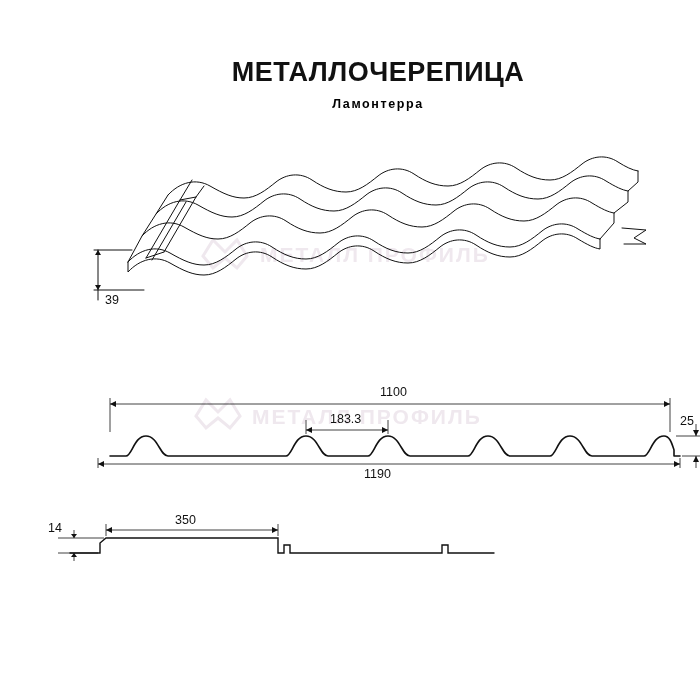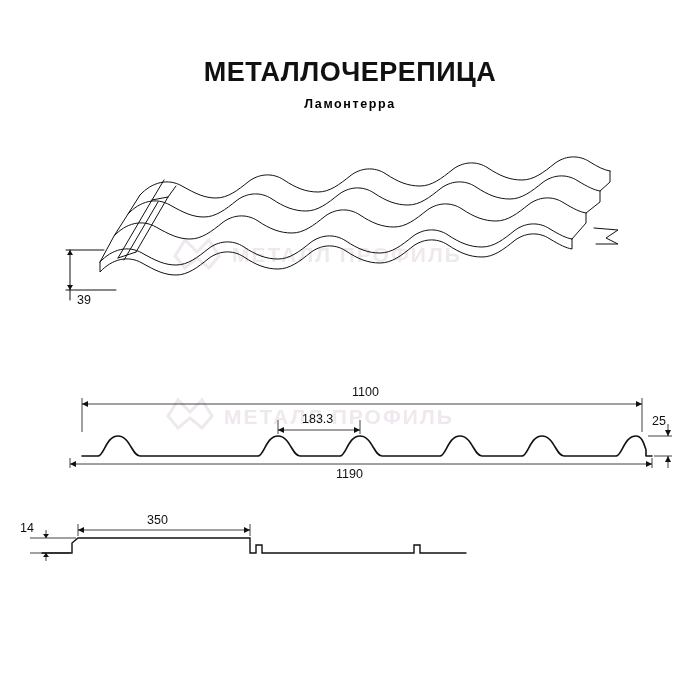--- a/index.html
+++ b/index.html
@@ -11,20 +11,21 @@
     width: 700px;
     height: 700px;
     font-family: "Liberation Sans", sans-serif;
     color: #1a1a1a;
     position: relative;
     overflow: hidden;
   }
   .page {
     position: absolute;
     inset: 0;
+    margin-left: 28px;
   }
   .title-block {
     position: absolute;
     top: 58px;
     left: 0;
     width: 700px;
     text-align: center;
   }
   .title {
     font-size: 27px;

